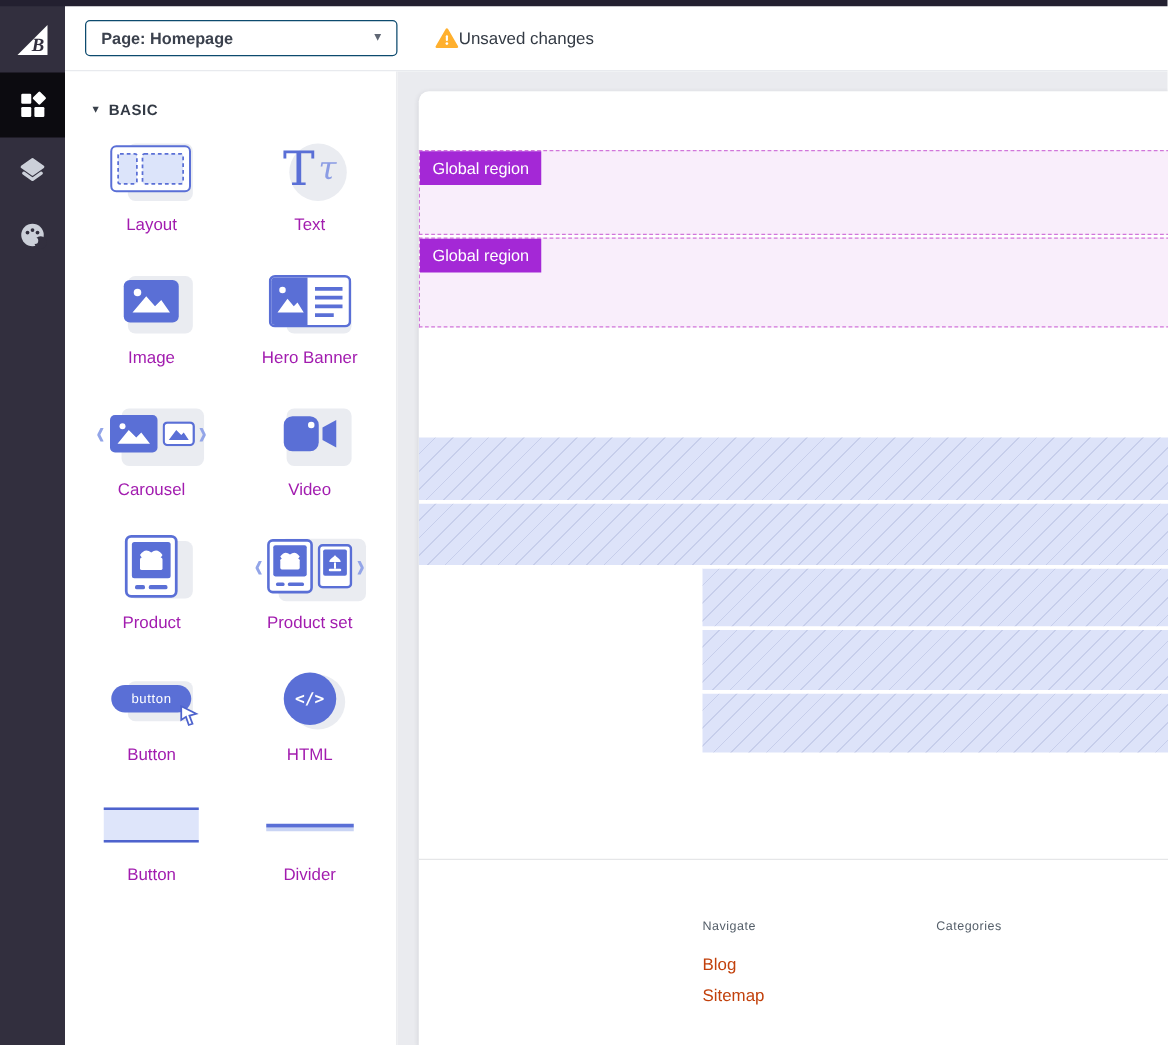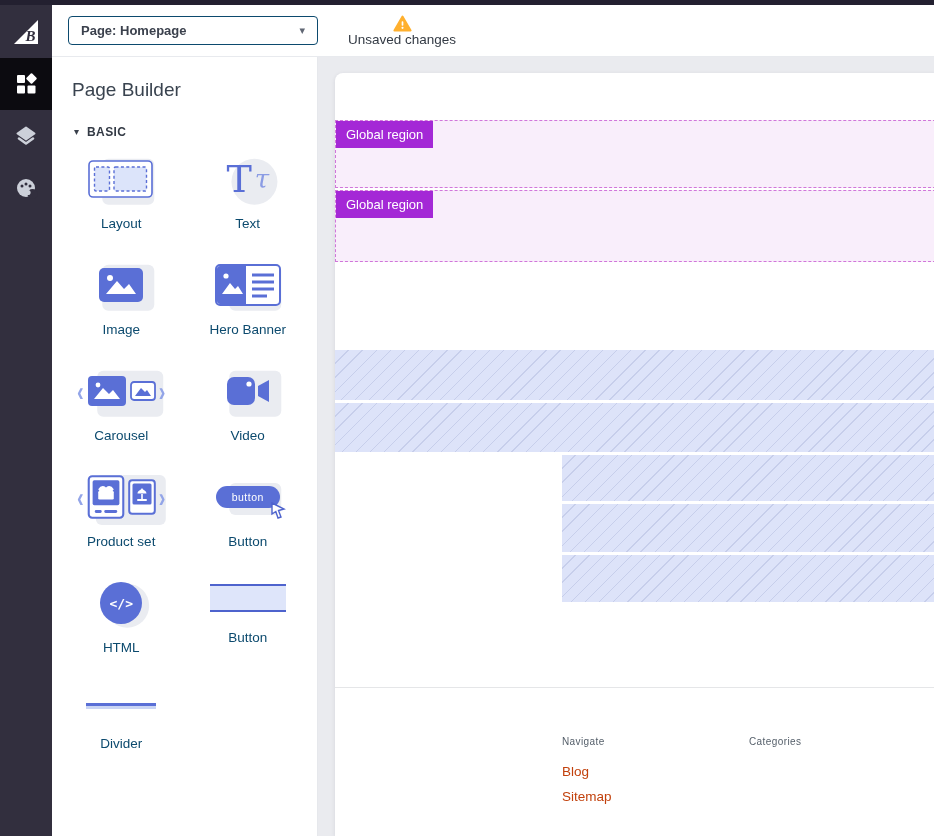--- a/index.html
+++ b/index.html
@@ -13,38 +13,38 @@
   .logo-block { height:58px; display:flex; align-items:center; justify-content:center; padding-top:6px; }
   .nav-item { width:52px; height:52px; display:flex; align-items:center; justify-content:center; cursor:pointer; }
   .nav-item.active { background:#0c0b10; }
 
   .topbar { position:absolute; left:52px; top:5px; width:882px; height:52px; background:#fff;
             border-bottom:1px solid #e8eaee; display:flex; align-items:center; z-index:20; }
   .page-select { margin-left:16px; width:250px; height:29px; border:1px solid #0c4a6e; border-radius:4px;
                  display:flex; align-items:center; justify-content:space-between; padding:0 12px; cursor:pointer; }
   .page-select .label { font-size:13px; font-weight:bold; color:#3b414d; }
   .caret { font-size:11px; color:#606774; line-height:1; }
-  .unsaved { display:flex; align-items:center; gap:0; margin-left:30px;flex-direction:column; }
+  .unsaved { display:flex; align-items:center; gap:0; margin-left:30px; }
   .unsaved .txt { font-size:13.5px; color:#333a44; }
 
   
   .panel { position:absolute; left:52px; top:57px; width:266px; height:779px; background:#fff;
            border-right:1px solid #e6e8ec; z-index:10; }
   .panel-title { margin:22px 0 0 20px; font-size:19px; color:#39434f; font-weight:500; }
   .section-head { margin:24px 0 0 22px; display:flex; align-items:center; gap:8px; cursor:pointer; }
   .section-head .caret { color:#39404b; font-size:10px; }
   .section-head .name { font-size:12px; font-weight:bold; color:#333a45; letter-spacing:.4px; }
 
   .tiles { margin-top:12px; display:grid; grid-template-columns:1fr 1fr; row-gap:26px; padding:0 6px; }
   .tile { display:flex; flex-direction:column; align-items:center; cursor:grab; }
   .icon-area { position:relative; height:56px; width:110px; display:flex; align-items:center; justify-content:center; }
   .ishadow { position:absolute; width:52px; height:46px; background:#eaecf1; border-radius:6px;
              left:50%; top:50%; transform:translate(-36%,-44%); }
   .icon-fg { position:relative; display:flex; align-items:center; justify-content:center; gap:3px; }
-  .tile-label { margin-top:9px; font-size:13.5px; color:#0c4a6e; }
+  .tile-label { margin-top:9px; font-size:13.5px; color:#a21caf; }
 
   .text-glyphs { font-family:"DejaVu Serif", serif; color:#5a6fd6; line-height:1; }
   .text-glyphs .big { font-size:38px; }
   .text-glyphs .small { font-size:26px; font-style:italic; color:#8b9ce4; }
 
   .chev { color:#93a5e8; font-size:20px; line-height:1; font-weight:bold; transform:scaleY(1.4); }
 
   .pill { position:relative; width:64px; height:22px; background:#5a6fd6; border-radius:11px;
           display:flex; align-items:center; justify-content:center; }
   .pill span { color:#fff; font-size:10.5px; letter-spacing:.5px; }
@@ -131,21 +131,20 @@
     <svg width="19" height="17" viewBox="0 0 24 22">
       <path d="M12 2 L22.5 20 H1.5 Z" fill="#ffb02e" stroke="#ffb02e" stroke-width="2.5" stroke-linejoin="round"></path>
       <rect x="10.9" y="8" width="2.2" height="6" rx="1" fill="#fff"></rect>
       <circle cx="12" cy="16.6" r="1.4" fill="#fff"></circle>
     </svg>
     <span class="txt">Unsaved changes</span>
   </div>
 </div>
 
 <div class="panel">
-  <div class="panel-title">Page Builder</div>
 
   <div class="section-head">
     <span class="caret">▾</span>
     <span class="name">BASIC</span>
   </div>
 
   <div class="tiles">
 
     <div class="tile">
       <div class="icon-area">
@@ -232,20 +231,36 @@
           <svg width="48" height="34" viewBox="0 0 48 34">
             <rect x="3" y="3" width="28" height="28" rx="7" fill="#5a6fd6"></rect>
             <circle cx="25" cy="10" r="2.6" fill="#fff"></circle>
             <polygon points="34,12 45,6 45,28 34,22" fill="#5a6fd6"></polygon>
           </svg>
         </div>
       </div>
       <div class="tile-label">Video</div>
     </div>
 
+    <div class="tile">
+      <div class="icon-area">
+          <div class="ishadow"></div>
+        <div class="icon-fg">
+          <svg width="44" height="52" viewBox="0 0 44 52">
+            <rect x="2" y="2" width="40" height="48" rx="4" fill="#fff" stroke="#5a6fd6" stroke-width="2.2"></rect>
+            <rect x="6.5" y="6.5" width="31" height="29" rx="2" fill="#5a6fd6"></rect>
+            <path d="M13 17 q4 -6 9 -2 q5 -4 9 2 l-2 3 h-14 Z" fill="#fff"></path>
+            <rect x="13" y="19" width="18" height="10" rx="1.5" fill="#fff"></rect>
+            <rect x="9" y="41" width="8" height="3.4" rx="1.5" fill="#5a6fd6"></rect>
+            <rect x="20" y="41" width="15" height="3.4" rx="1.5" fill="#5a6fd6"></rect>
+          </svg>
+        </div>
+      </div>
+      <div class="tile-label">Product</div>
+    </div>
 
     <div class="tile">
       <div class="icon-area">
           <div class="ishadow" style="width:70px; height:50px;"></div>
         <div class="icon-fg">
           <span class="chev">‹</span>
           <svg width="38" height="48" viewBox="0 0 44 52">
             <rect x="2" y="2" width="40" height="48" rx="4" fill="#fff" stroke="#5a6fd6" stroke-width="2.4"></rect>
             <rect x="6.5" y="6.5" width="31" height="29" rx="2" fill="#5a6fd6"></rect>
             <path d="M13 17 q4 -6 9 -2 q5 -4 9 2 l-2 3 h-14 Z" fill="#fff"></path>

